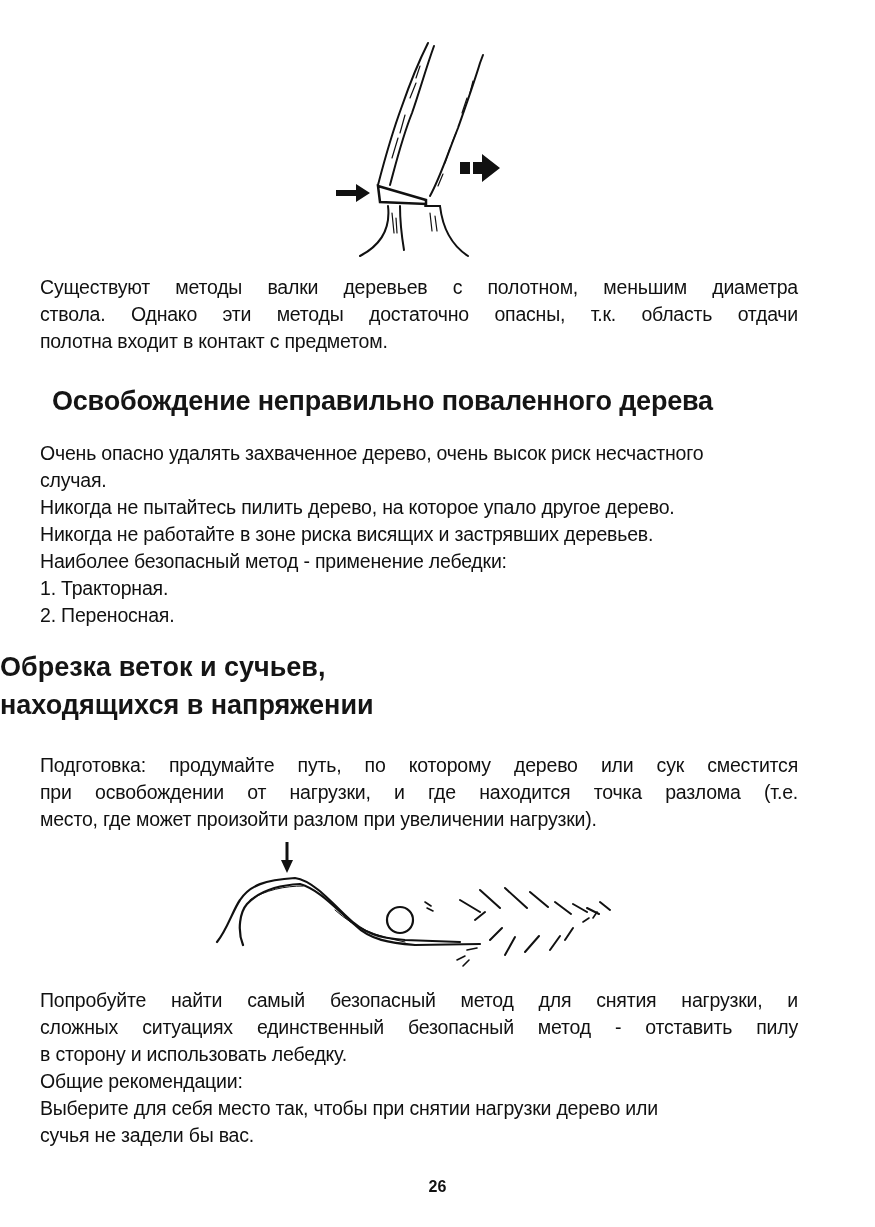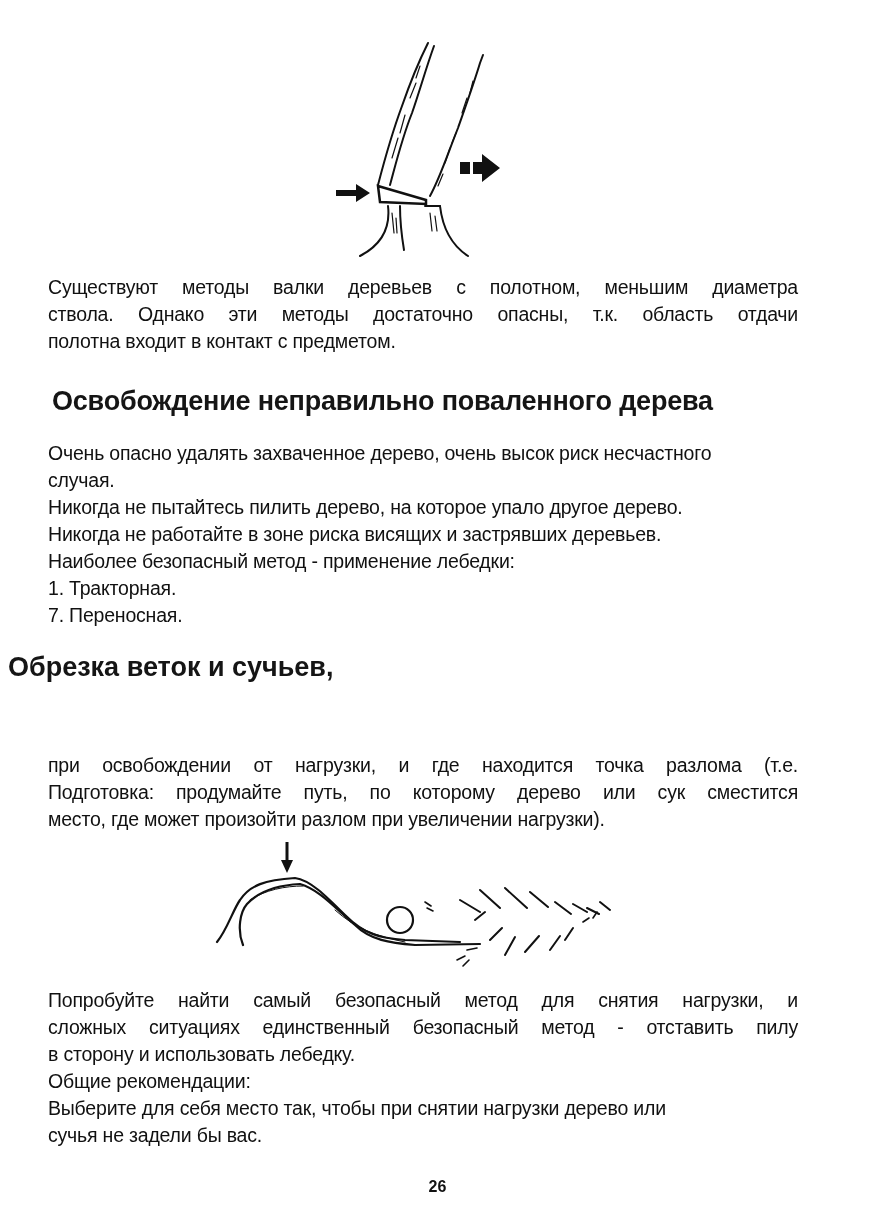--- a/index.html
+++ b/index.html
@@ -6,21 +6,21 @@
   body {
     width: 875px; height: 1227px; position: relative; overflow: hidden;
     font-family: "Liberation Sans", sans-serif; color: #111111;
   }
   .abs { position: absolute; }
   .para {
     left: 40px; width: 758px;
     font-size: 19.5px; line-height: 27px;
     text-align: justify; letter-spacing: -0.2px;
   }
-  .line { display: block; white-space: nowrap; margin-left: 8px; }
+  .line { display: block; white-space: nowrap; }
   .just { text-align-last: justify; }
   h2 {
     margin: 0; font-weight: bold; color: #151515;
   }
   .h-left { left: 52px; top: 386px; font-size: 27px; letter-spacing: -0.2px; white-space: nowrap; }
   .h-center { left: 0; width: 875px; text-align: left; font-size: 27px; line-height: 38px; top: 648px; }
   .pagenum { left: 0; width: 875px; text-align: center; top: 1178px; font-size: 16px; font-weight: bold; }
   svg { position: absolute; }
 </style>
 </head>
@@ -61,30 +61,31 @@
 
 <h2 class="abs h-left">Освобождение неправильно поваленного дерева</h2>
 
 <div class="abs para" style="top:440px">
   <span class="line">Очень опасно удалять захваченное дерево, очень высок риск несчастного</span>
   <span class="line">случая.</span>
   <span class="line">Никогда не пытайтесь пилить дерево, на которое упало другое дерево.</span>
   <span class="line">Никогда не работайте в зоне риска висящих и застрявших деревьев.</span>
   <span class="line">Наиболее безопасный метод - применение лебедки:</span>
   <span class="line">1. Тракторная.</span>
-  <span class="line">7. Переносная.</span>
+  <span class="line">2. Переносная.</span>
 </div>
 
 <h2 class="abs h-center">
   <span class="line">Обрезка веток и сучьев,</span>
+  <span class="line">находящихся в напряжении</span>
 </h2>
 
 <div class="abs para" style="top:752px">
+  <span class="line just">Подготовка: продумайте путь, по которому дерево или сук сместится</span>
   <span class="line just">при освобождении от нагрузки, и где находится точка разлома (т.е.</span>
-  <span class="line just">Подготовка: продумайте путь, по которому дерево или сук сместится</span>
   <span class="line">место, где может произойти разлом при увеличении нагрузки).</span>
 </div>
 
 <svg style="left:205px;top:840px" width="420" height="140" viewBox="0 0 420 140">
 
   <path d="M82 2 L82 22" stroke="#111" stroke-width="3"></path>
   <path d="M76 20 L88 20 L82 33 Z" fill="#111"></path>
   <g fill="none" stroke="#111" stroke-linecap="round">
 
     <path d="M12 102 C22 90 28 70 35 60 C45 45 60 40 90 38 C105 40 120 55 140 75 C160 95 175 98 200 100 L255 102" stroke-width="2.2"></path>

